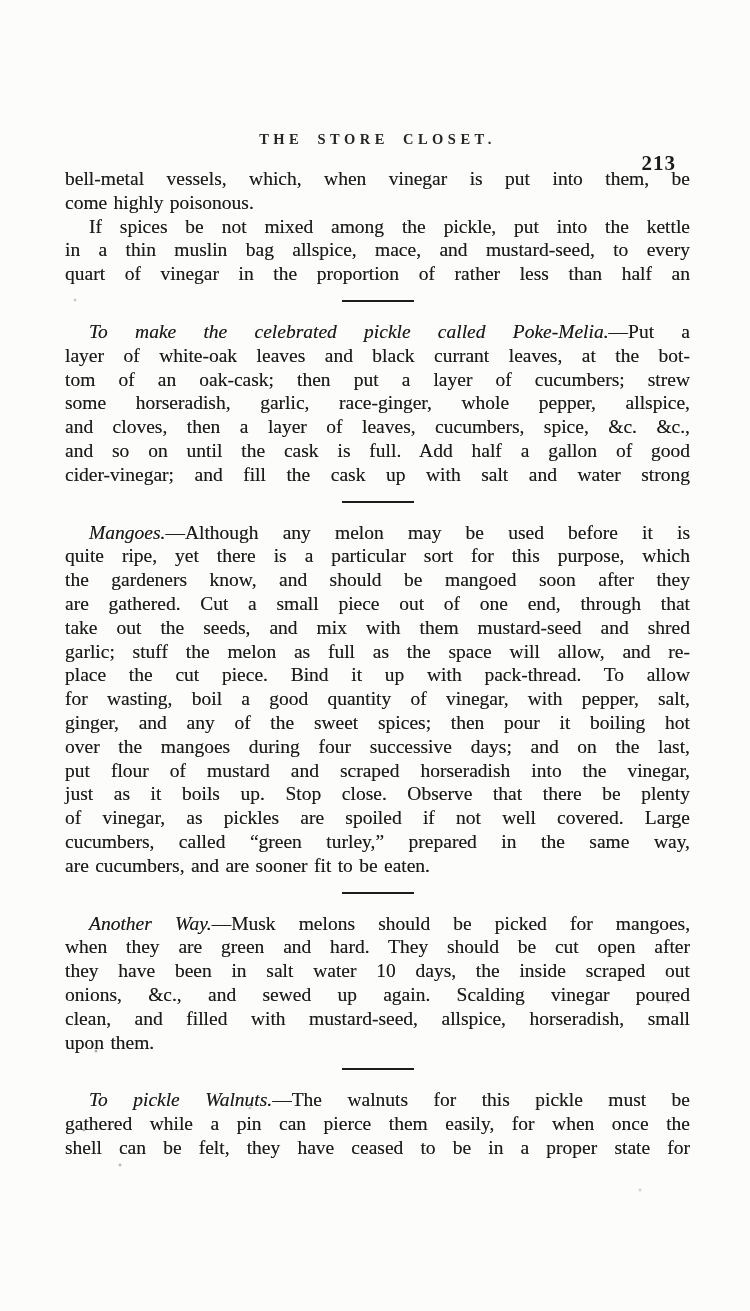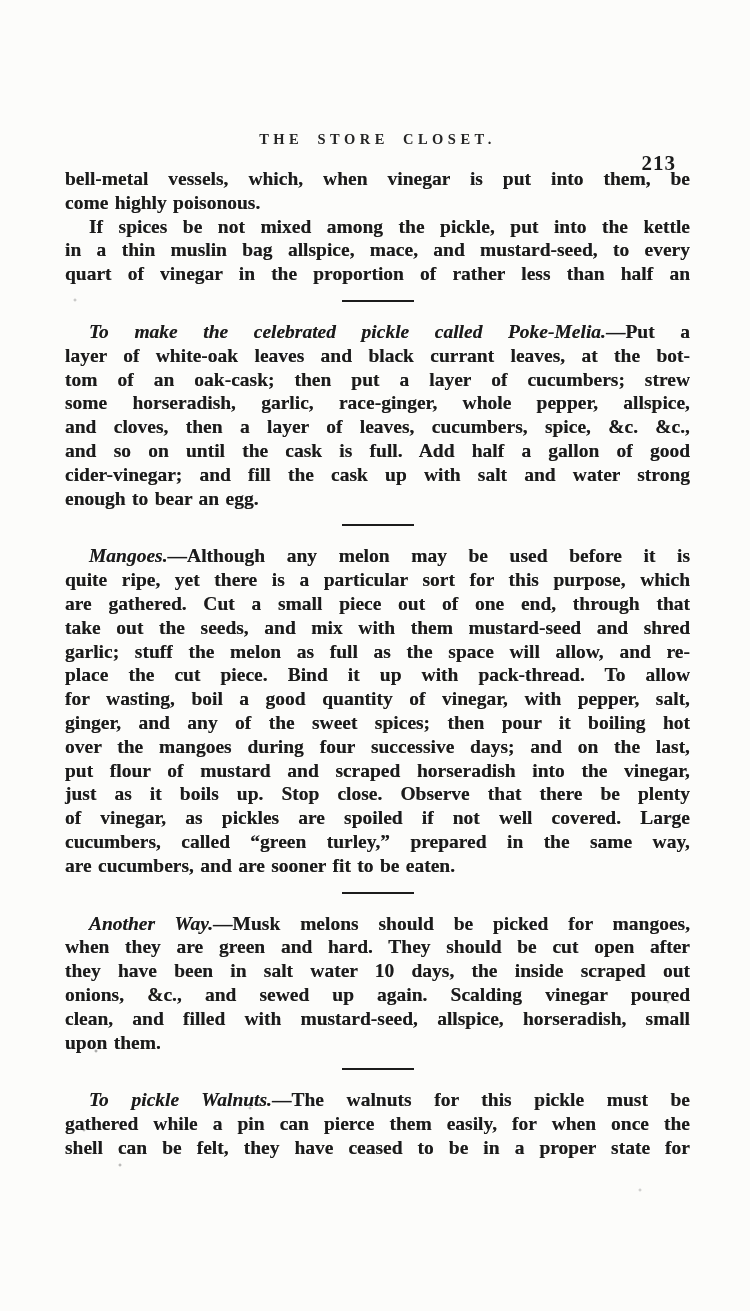--- a/index.html
+++ b/index.html
@@ -51,21 +51,20 @@
     font-weight: bold;
     letter-spacing: 1px;
     margin-top: 24px;
   }
   .line {
     line-height: 23.8px;
     font-size: 19.5px;
     word-spacing: 1.5px;
     white-space: normal;
     text-shadow: 0 0 0.5px rgba(25,25,25,0.55);
-    font-weight: bold;
   }
   .line.just { text-align: justify; text-align-last: justify; }
   .line.first { padding-left: 24px; }
   .ital { font-style: italic; }
   .separator {
     width: 72px; height: 2px;
     background: #1c1c1c;
     margin: 14px auto 18px auto;
   }
 </style>
@@ -91,26 +90,26 @@
         </div>
         <div class="separator"></div>
         <div class="para">
           <div class="line just first"><span class="ital">To make the celebrated pickle called Poke-Melia.</span><span class="">—Put a</span></div>
           <div class="line just"><span class="">layer of white-oak leaves and black currant leaves, at the bot-</span></div>
           <div class="line just"><span class="">tom of an oak-cask; then put a layer of cucumbers; strew</span></div>
           <div class="line just"><span class="">some horseradish, garlic, race-ginger, whole pepper, allspice,</span></div>
           <div class="line just"><span class="">and cloves, then a layer of leaves, cucumbers, spice, &amp;c. &amp;c.,</span></div>
           <div class="line just"><span class="">and so on until the cask is full.  Add half a gallon of good</span></div>
           <div class="line just"><span class="">cider-vinegar; and fill the cask up with salt and water strong</span></div>
-          <div class="line"><span class="">enough to bear an egg.</span></div>
         </div>
         <div class="separator"></div>
         <div class="para">
           <div class="line just first"><span class="ital">Mangoes.</span><span class="">—Although any melon may be used before it is</span></div>
           <div class="line just"><span class="">quite ripe, yet there is a particular sort for this purpose, which</span></div>
+          <div class="line just"><span class="">the gardeners know, and should be mangoed soon after they</span></div>
           <div class="line just"><span class="">are gathered.  Cut a small piece out of one end, through that</span></div>
           <div class="line just"><span class="">take out the seeds, and mix with them mustard-seed and shred</span></div>
           <div class="line just"><span class="">garlic; stuff the melon as full as the space will allow, and re-</span></div>
           <div class="line just"><span class="">place the cut piece.  Bind it up with pack-thread.  To allow</span></div>
           <div class="line just"><span class="">for wasting, boil a good quantity of vinegar, with pepper, salt,</span></div>
           <div class="line just"><span class="">ginger, and any of the sweet spices; then pour it boiling hot</span></div>
           <div class="line just"><span class="">over the mangoes during four successive days; and on the last,</span></div>
           <div class="line just"><span class="">put flour of mustard and scraped horseradish into the vinegar,</span></div>
           <div class="line just"><span class="">just as it boils up.  Stop close.  Observe that there be plenty</span></div>
           <div class="line just"><span class="">of vinegar, as pickles are spoiled if not well covered.  Large</span></div>

